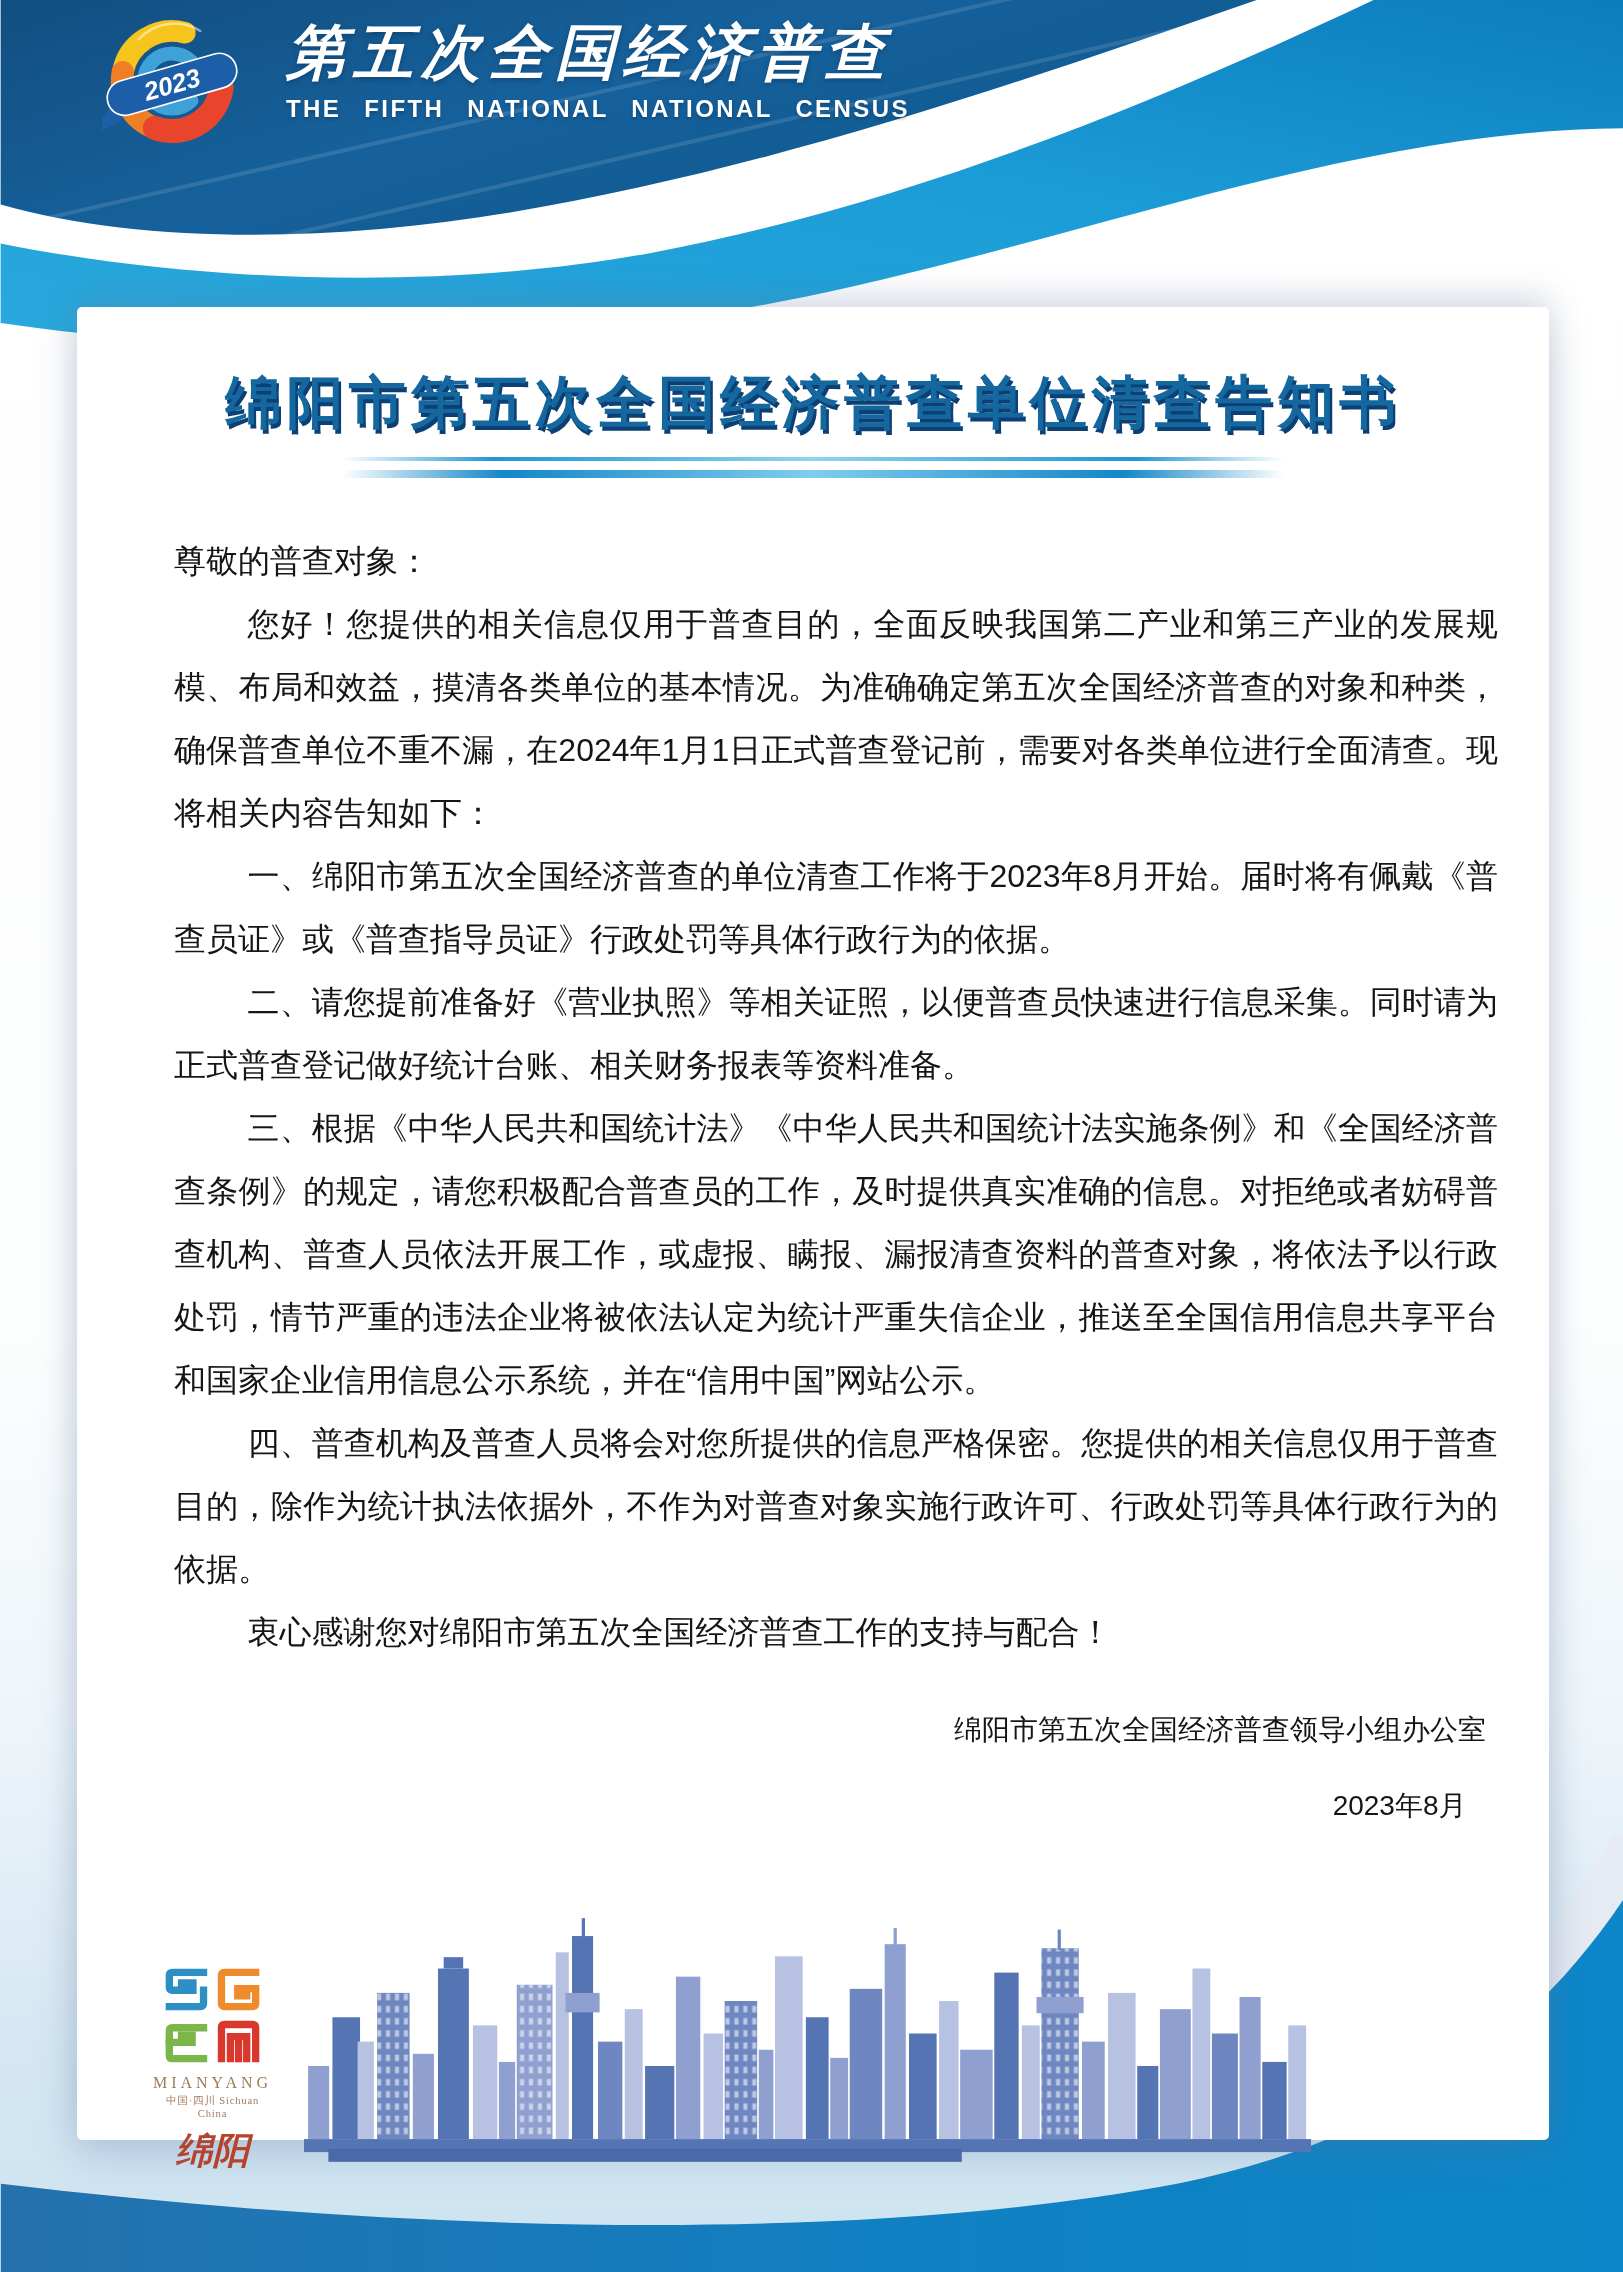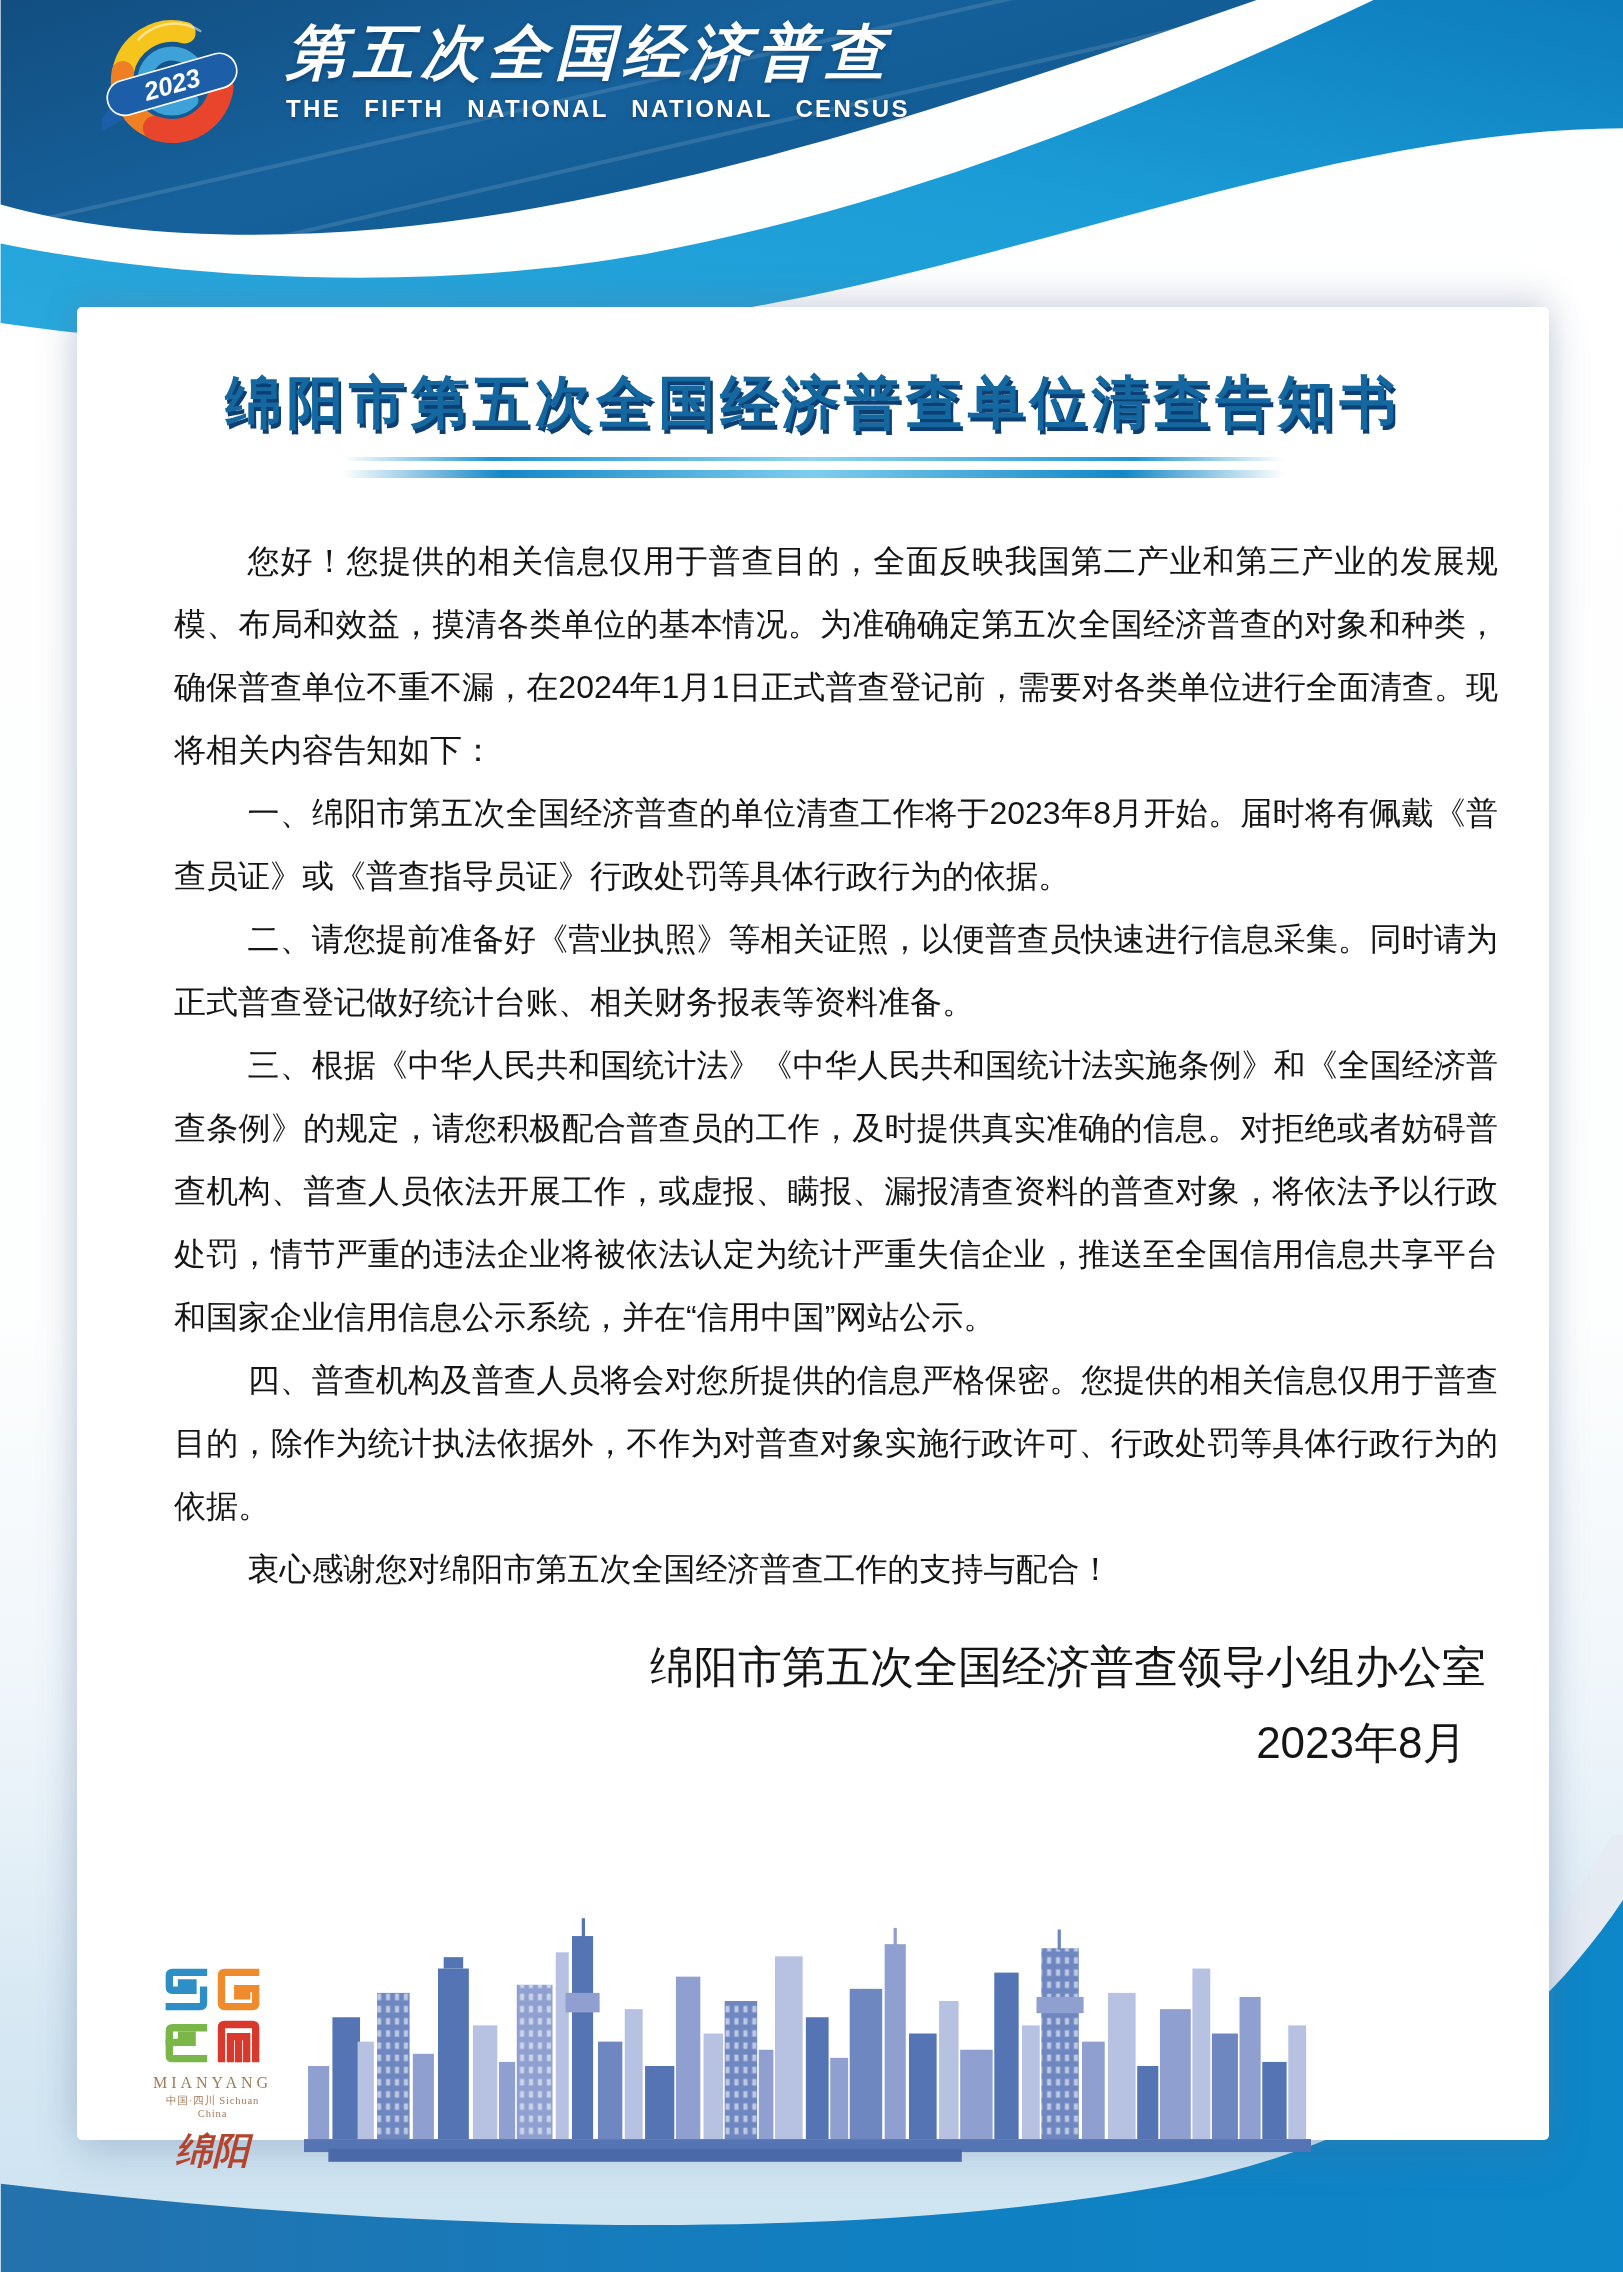--- a/index.html
+++ b/index.html
@@ -25,21 +25,21 @@
     text-shadow:2.4px 4px 0 #0c3f73;line-height:1.2;}
   .divider{width:942px;margin:21px auto 0;}
   .divider-line1{height:4px;
     background:linear-gradient(90deg,rgba(33,150,212,0) 0%,#2196d4 16%,#8fd4f0 50%,#2196d4 84%,rgba(33,150,212,0) 100%);}
   .divider-line2{height:7.3px;margin-top:9px;
     background:linear-gradient(90deg,rgba(20,135,200,0) 0%,#1487c8 17%,#7fcdee 50%,#1487c8 83%,rgba(20,135,200,0) 100%);}
   .notice-body{margin:52px 0 0 0;padding:0 51px 0 97px;font-size:32px;line-height:63px;color:#151515;
     text-align:justify;}
   .para{text-indent:2.3em;margin:0;}
   .salutation{text-indent:0;margin:0;}
-  .signature{margin-top:28px;text-align:right;font-size:44px;line-height:76px;color:#151515;
+  .signature{margin-top:28px;text-align:right;font-size:28px;line-height:76px;color:#151515;
     padding-right:63px;}
   .signature-date{margin-right:19.5px;}
   
   .mianyang-logo{position:absolute;left:151px;top:1965px;width:123px;z-index:4;text-align:center;}
   .mianyang-name-en{margin-top:4.9px;font-size:16px;letter-spacing:4px;color:#9d7c55;font-family:"Liberation Serif","DejaVu Serif",serif;}
   .mianyang-sub{margin-top:2.4px;font-size:10.6px;letter-spacing:0.8px;color:#a6795a;font-family:"Liberation Serif","DejaVu Serif",serif;}
   .mianyang-name-cn{margin-top:6.5px;font-size:37px;font-weight:bold;color:#b5442e;font-style:italic;}
   .skyline{position:absolute;left:304px;top:1918px;z-index:3;}
 </style>
 </head>
@@ -105,20 +105,21 @@
   </svg>
 
   <div class="card">
     <div class="notice-title">绵阳市第五次全国经济普查单位清查告知书</div>
     <div class="divider">
       <div class="divider-line1"></div>
       <div class="divider-line2"></div>
     </div>
 
     <div class="notice-body">
+      <p class="salutation">尊敬的普查对象：</p>
       <p class="para">您好！您提供的相关信息仅用于普查目的，全面反映我国第二产业和第三产业的发展规模、布局和效益，摸清各类单位的基本情况。为准确确定第五次全国经济普查的对象和种类，确保普查单位不重不漏，在2024年1月1日正式普查登记前，需要对各类单位进行全面清查。现将相关内容告知如下：</p>
       <p class="para">一、绵阳市第五次全国经济普查的单位清查工作将于2023年8月开始。届时将有佩戴《普查员证》或《普查指导员证》行政处罚等具体行政行为的依据。</p>
       <p class="para">二、请您提前准备好《营业执照》等相关证照，以便普查员快速进行信息采集。同时请为正式普查登记做好统计台账、相关财务报表等资料准备。</p>
       <p class="para">三、根据《中华人民共和国统计法》《中华人民共和国统计法实施条例》和《全国经济普查条例》的规定，请您积极配合普查员的工作，及时提供真实准确的信息。对拒绝或者妨碍普查机构、普查人员依法开展工作，或虚报、瞒报、漏报清查资料的普查对象，将依法予以行政处罚，情节严重的违法企业将被依法认定为统计严重失信企业，推送至全国信用信息共享平台和国家企业信用信息公示系统，并在“信用中国”网站公示。</p>
       <p class="para">四、普查机构及普查人员将会对您所提供的信息严格保密。您提供的相关信息仅用于普查目的，除作为统计执法依据外，不作为对普查对象实施行政许可、行政处罚等具体行政行为的依据。</p>
       <p class="para">衷心感谢您对绵阳市第五次全国经济普查工作的支持与配合！</p>
     </div>
 
     <div class="signature">
       <div>绵阳市第五次全国经济普查领导小组办公室</div>

